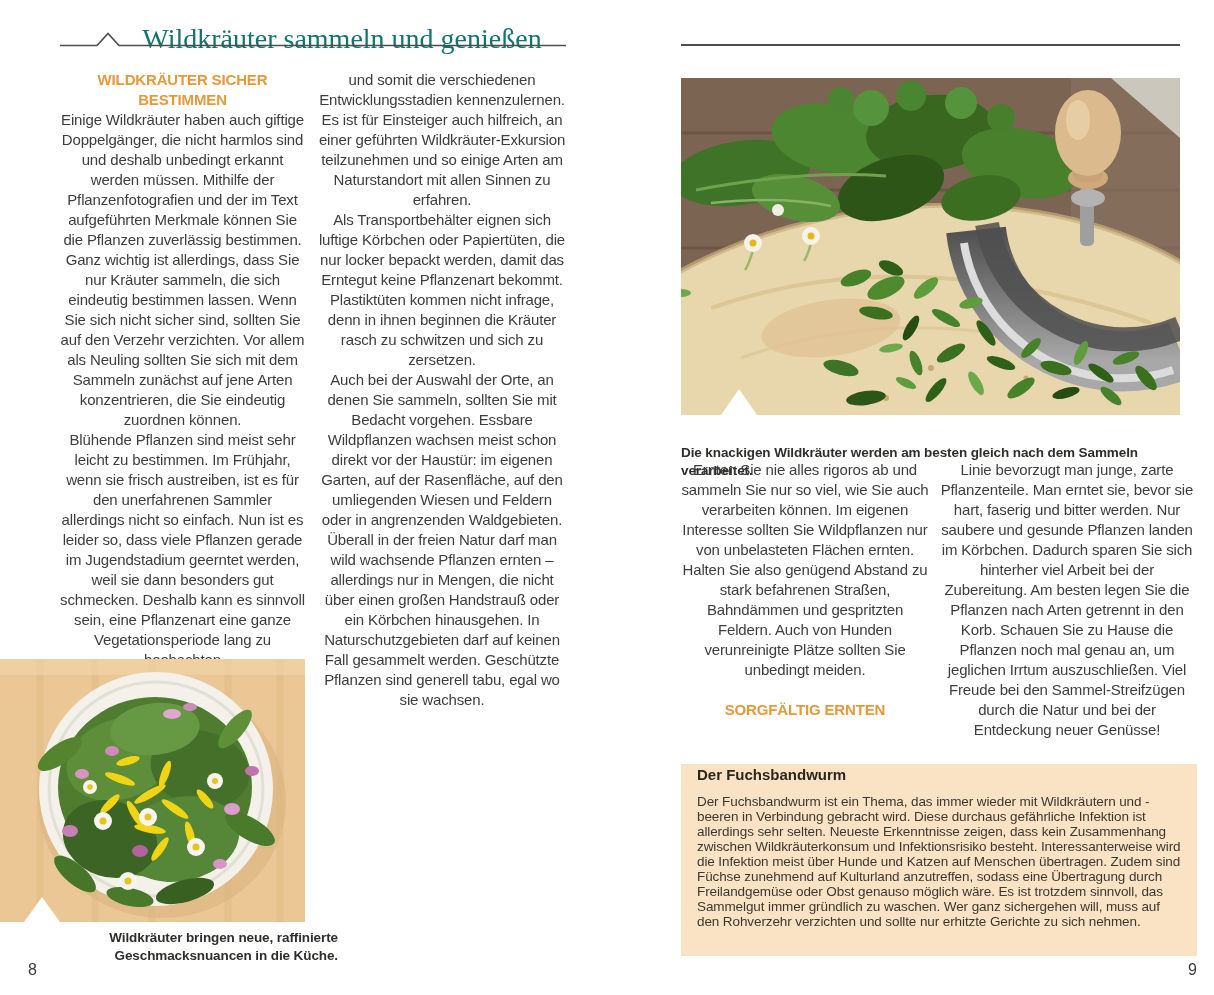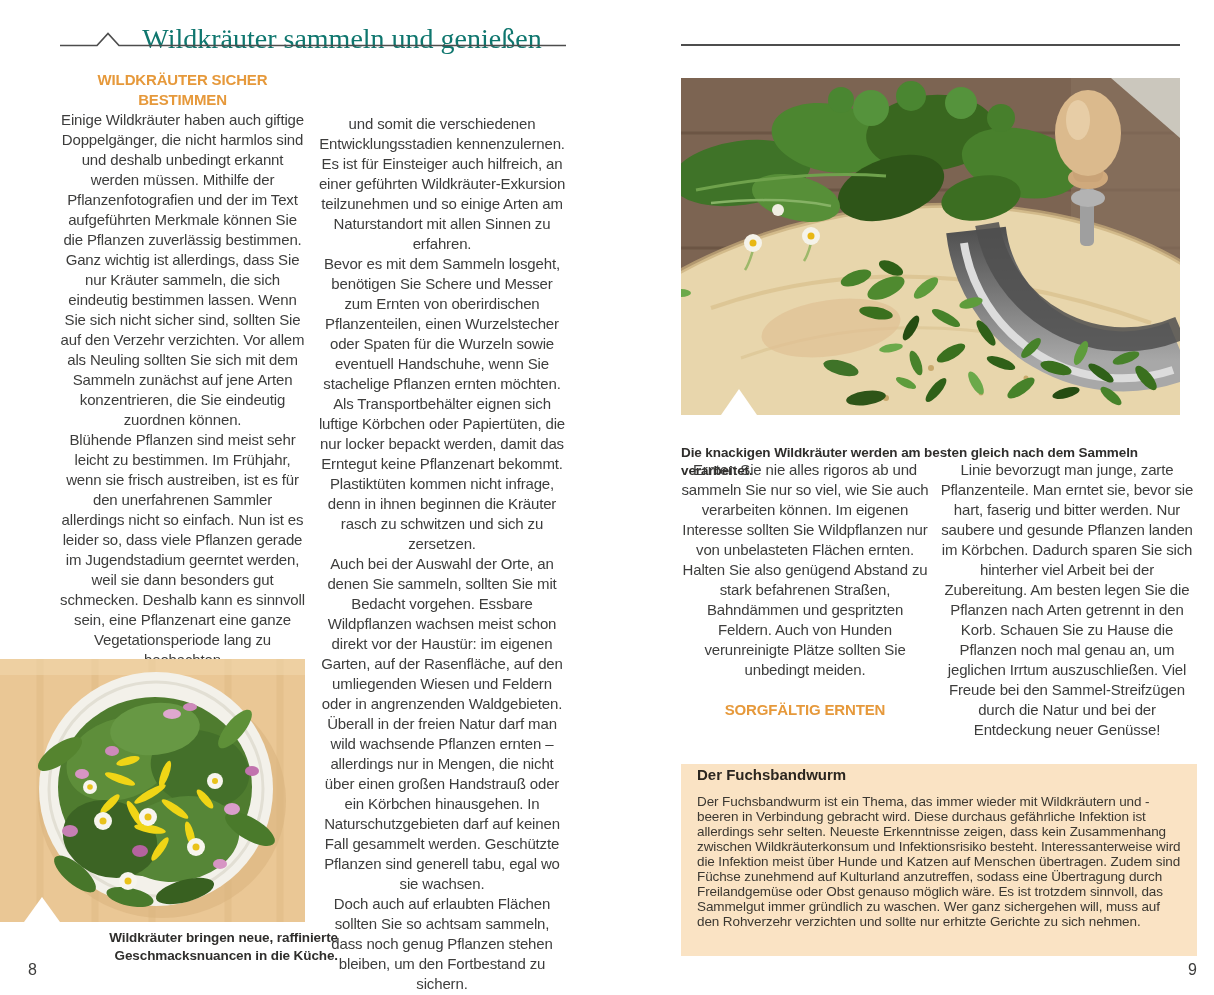--- a/index.html
+++ b/index.html
@@ -16,21 +16,21 @@
     font-size:28px;line-height:40px;color:#0f766e;font-weight:400;
   }
   .rule-left{left:60px;top:32px;width:506px;height:16px;}
   .rule-right{left:681px;top:44px;width:499px;height:2px;background:#4D4D4D;}
   
   .col{font-size:15px;line-height:20px;letter-spacing:-0.15px;color:#3D3D3C;text-align:center;}
   .col p{margin:0;}
   .head{color:#E6993B;font-weight:bold;}
   .head.gap{margin-top:20px;}
   .colL1{left:60px;top:70px;width:245px;}
-  .colL2{left:318px;top:70px;width:248px;margin-top:44px;}
+  .colL2{left:318px;top:70px;width:248px;}
   .colR1{left:681px;top:460px;width:248px;}
   .colR2{left:938px;top:460px;width:258px;}
   
   .photoL{left:0px;top:659px;width:305px;height:263px;}
   .photoR{left:681px;top:78px;width:499px;height:337px;}
   .photoL svg,.photoR svg{display:block;width:100%;height:100%;}
   
   .caption{font-weight:bold;font-size:13.5px;line-height:18px;color:#2F2E2C;letter-spacing:-0.1px;}
   .capL{left:33px;top:929px;width:305px;text-align:right;}
   .capR{left:681px;top:444px;width:516px;}
@@ -56,24 +56,22 @@
 </svg>
 
 <div class="abs col colL1">
   <p class="head">WILDKRÄUTER SICHER BESTIMMEN</p>
   <p>Einige Wildkräuter haben auch giftige Doppelgänger, die nicht harmlos sind und deshalb unbedingt erkannt werden müssen. Mithilfe der Pflanzenfotografien und der im Text aufgeführten Merkmale können Sie die Pflanzen zuverlässig bestimmen. Ganz wichtig ist allerdings, dass Sie nur Kräuter sammeln, die sich eindeutig bestimmen lassen. Wenn Sie sich nicht sicher sind, sollten Sie auf den Verzehr verzichten. Vor allem als Neuling sollten Sie sich mit dem Sammeln zunächst auf jene Arten konzentrieren, die Sie eindeutig zuordnen können.</p>
   <p>Blühende Pflanzen sind meist sehr leicht zu bestimmen. Im Frühjahr, wenn sie frisch austreiben, ist es für den unerfahrenen Sammler allerdings nicht so einfach. Nun ist es leider so, dass viele Pflanzen gerade im Jugendstadium geerntet werden, weil sie dann besonders gut schmecken. Deshalb kann es sinnvoll sein, eine Pflanzenart eine ganze Vegetationsperiode lang zu beobachten</p>
 </div>
 
 <div class="abs col colL2">
   <p>und somit die verschiedenen Entwicklungsstadien kennenzulernen. Es ist für Einsteiger auch hilfreich, an einer geführten Wildkräuter-Exkursion teilzunehmen und so einige Arten am Naturstandort mit allen Sinnen zu erfahren.</p>
-  <p>Bevor es mit dem Sammeln losgeht, benötigen Sie Schere und Messer zum Ernten von oberirdischen Pflanzenteilen, einen Wurzelstecher oder Spaten für die Wurzeln sowie eventuell Handschuhe, wenn Sie stachelige Pflanzen ernten möchten.</p>
   <p>Als Transportbehälter eignen sich luftige Körbchen oder Papiertüten, die nur locker bepackt werden, damit das Erntegut keine Pflanzenart bekommt. Plastiktüten kommen nicht infrage, denn in ihnen beginnen die Kräuter rasch zu schwitzen und sich zu zersetzen.</p>
   <p>Auch bei der Auswahl der Orte, an denen Sie sammeln, sollten Sie mit Bedacht vorgehen. Essbare Wildpflanzen wachsen meist schon direkt vor der Haustür: im eigenen Garten, auf der Rasenfläche, auf den umliegenden Wiesen und Feldern oder in angrenzenden Waldgebieten. Überall in der freien Natur darf man wild wachsende Pflanzen ernten – allerdings nur in Mengen, die nicht über einen großen Handstrauß oder ein Körbchen hinausgehen. In Naturschutzgebieten darf auf keinen Fall gesammelt werden. Geschützte Pflanzen sind generell tabu, egal wo sie wachsen.</p>
-  <p>Doch auch auf erlaubten Flächen sollten Sie so achtsam sammeln, dass noch genug Pflanzen stehen bleiben, um den Fortbestand zu sichern.</p>
 </div>
 
 <div class="abs photoL">
   <svg viewBox="0 0 305 263" preserveAspectRatio="none">
     <rect width="305" height="263" fill="#EAC795"></rect>
     <path d="M40,0 V263 M95,0 V263 M152,0 V263 M228,0 V263 M280,0 V263" stroke="#DBB47E" stroke-width="7" opacity="0.35"></path>
     <rect x="0" y="0" width="305" height="16" fill="#F2D9B0" opacity="0.5"></rect>
     <ellipse cx="162" cy="142" rx="124" ry="117" fill="#D8B27E" opacity="0.55"></ellipse>
     <circle cx="156" cy="130" r="117" fill="#F3F1EA"></circle>
     <circle cx="156" cy="130" r="107" fill="none" stroke="#E2DFD4" stroke-width="3"></circle>

